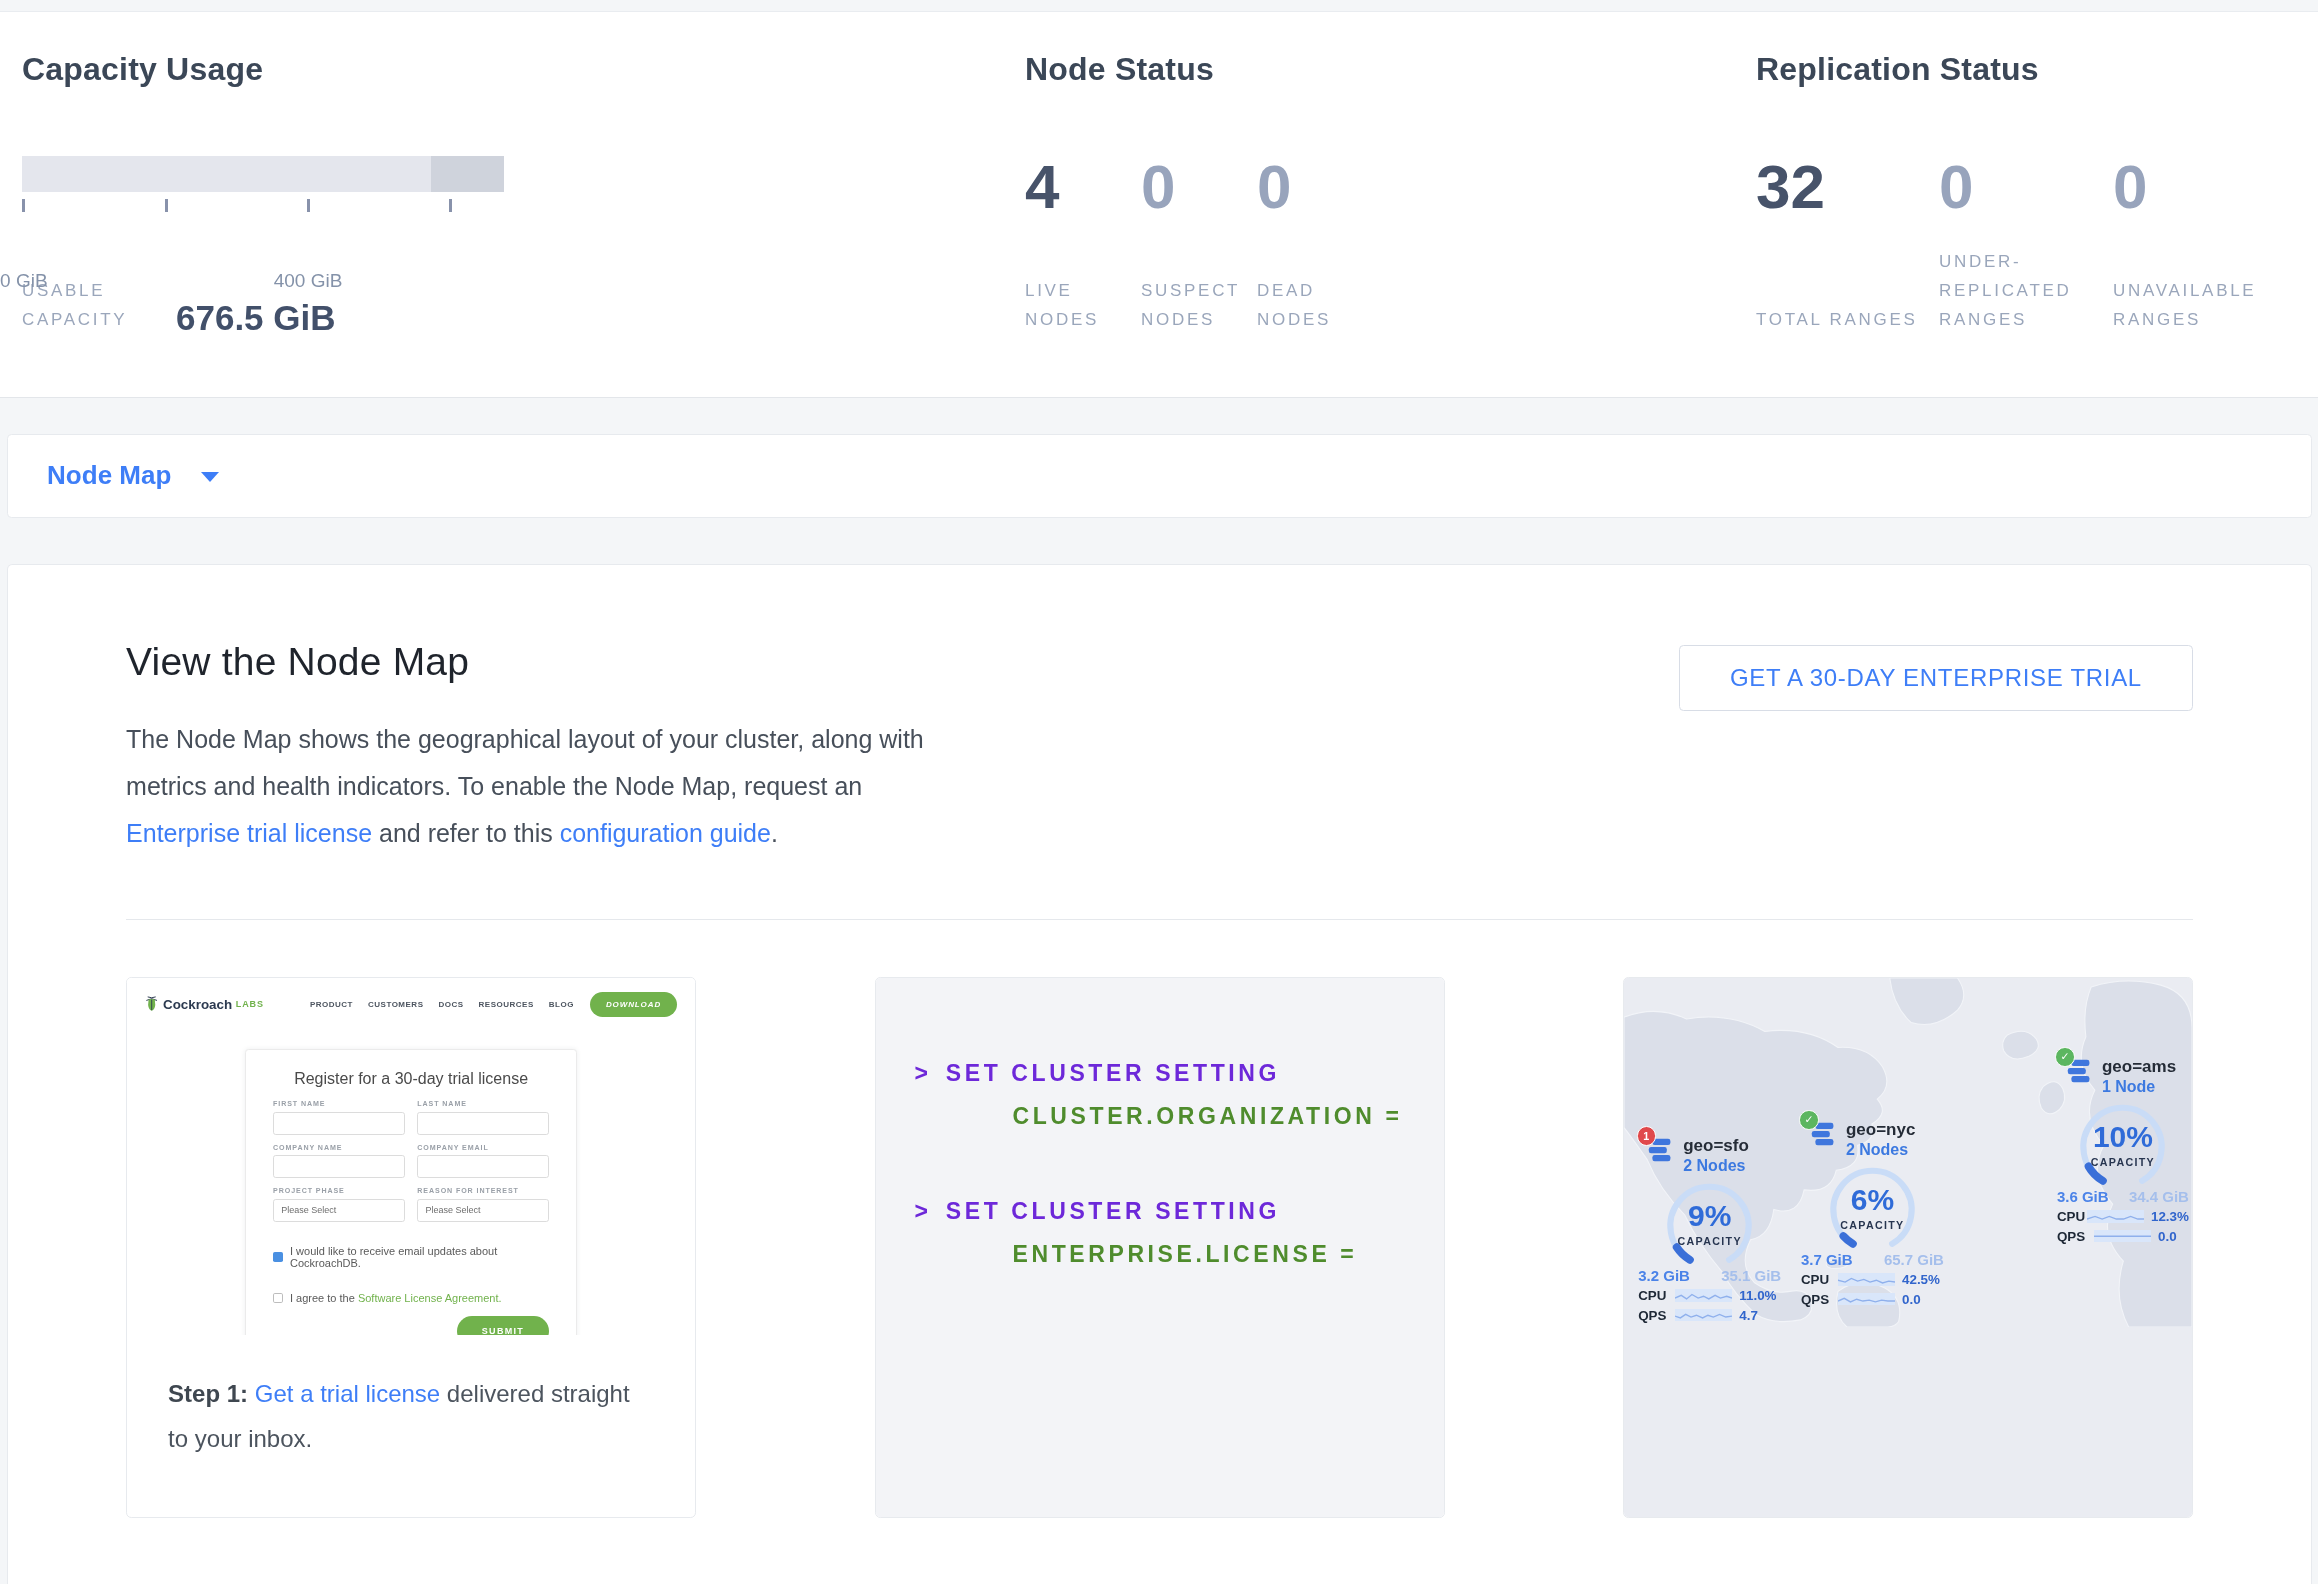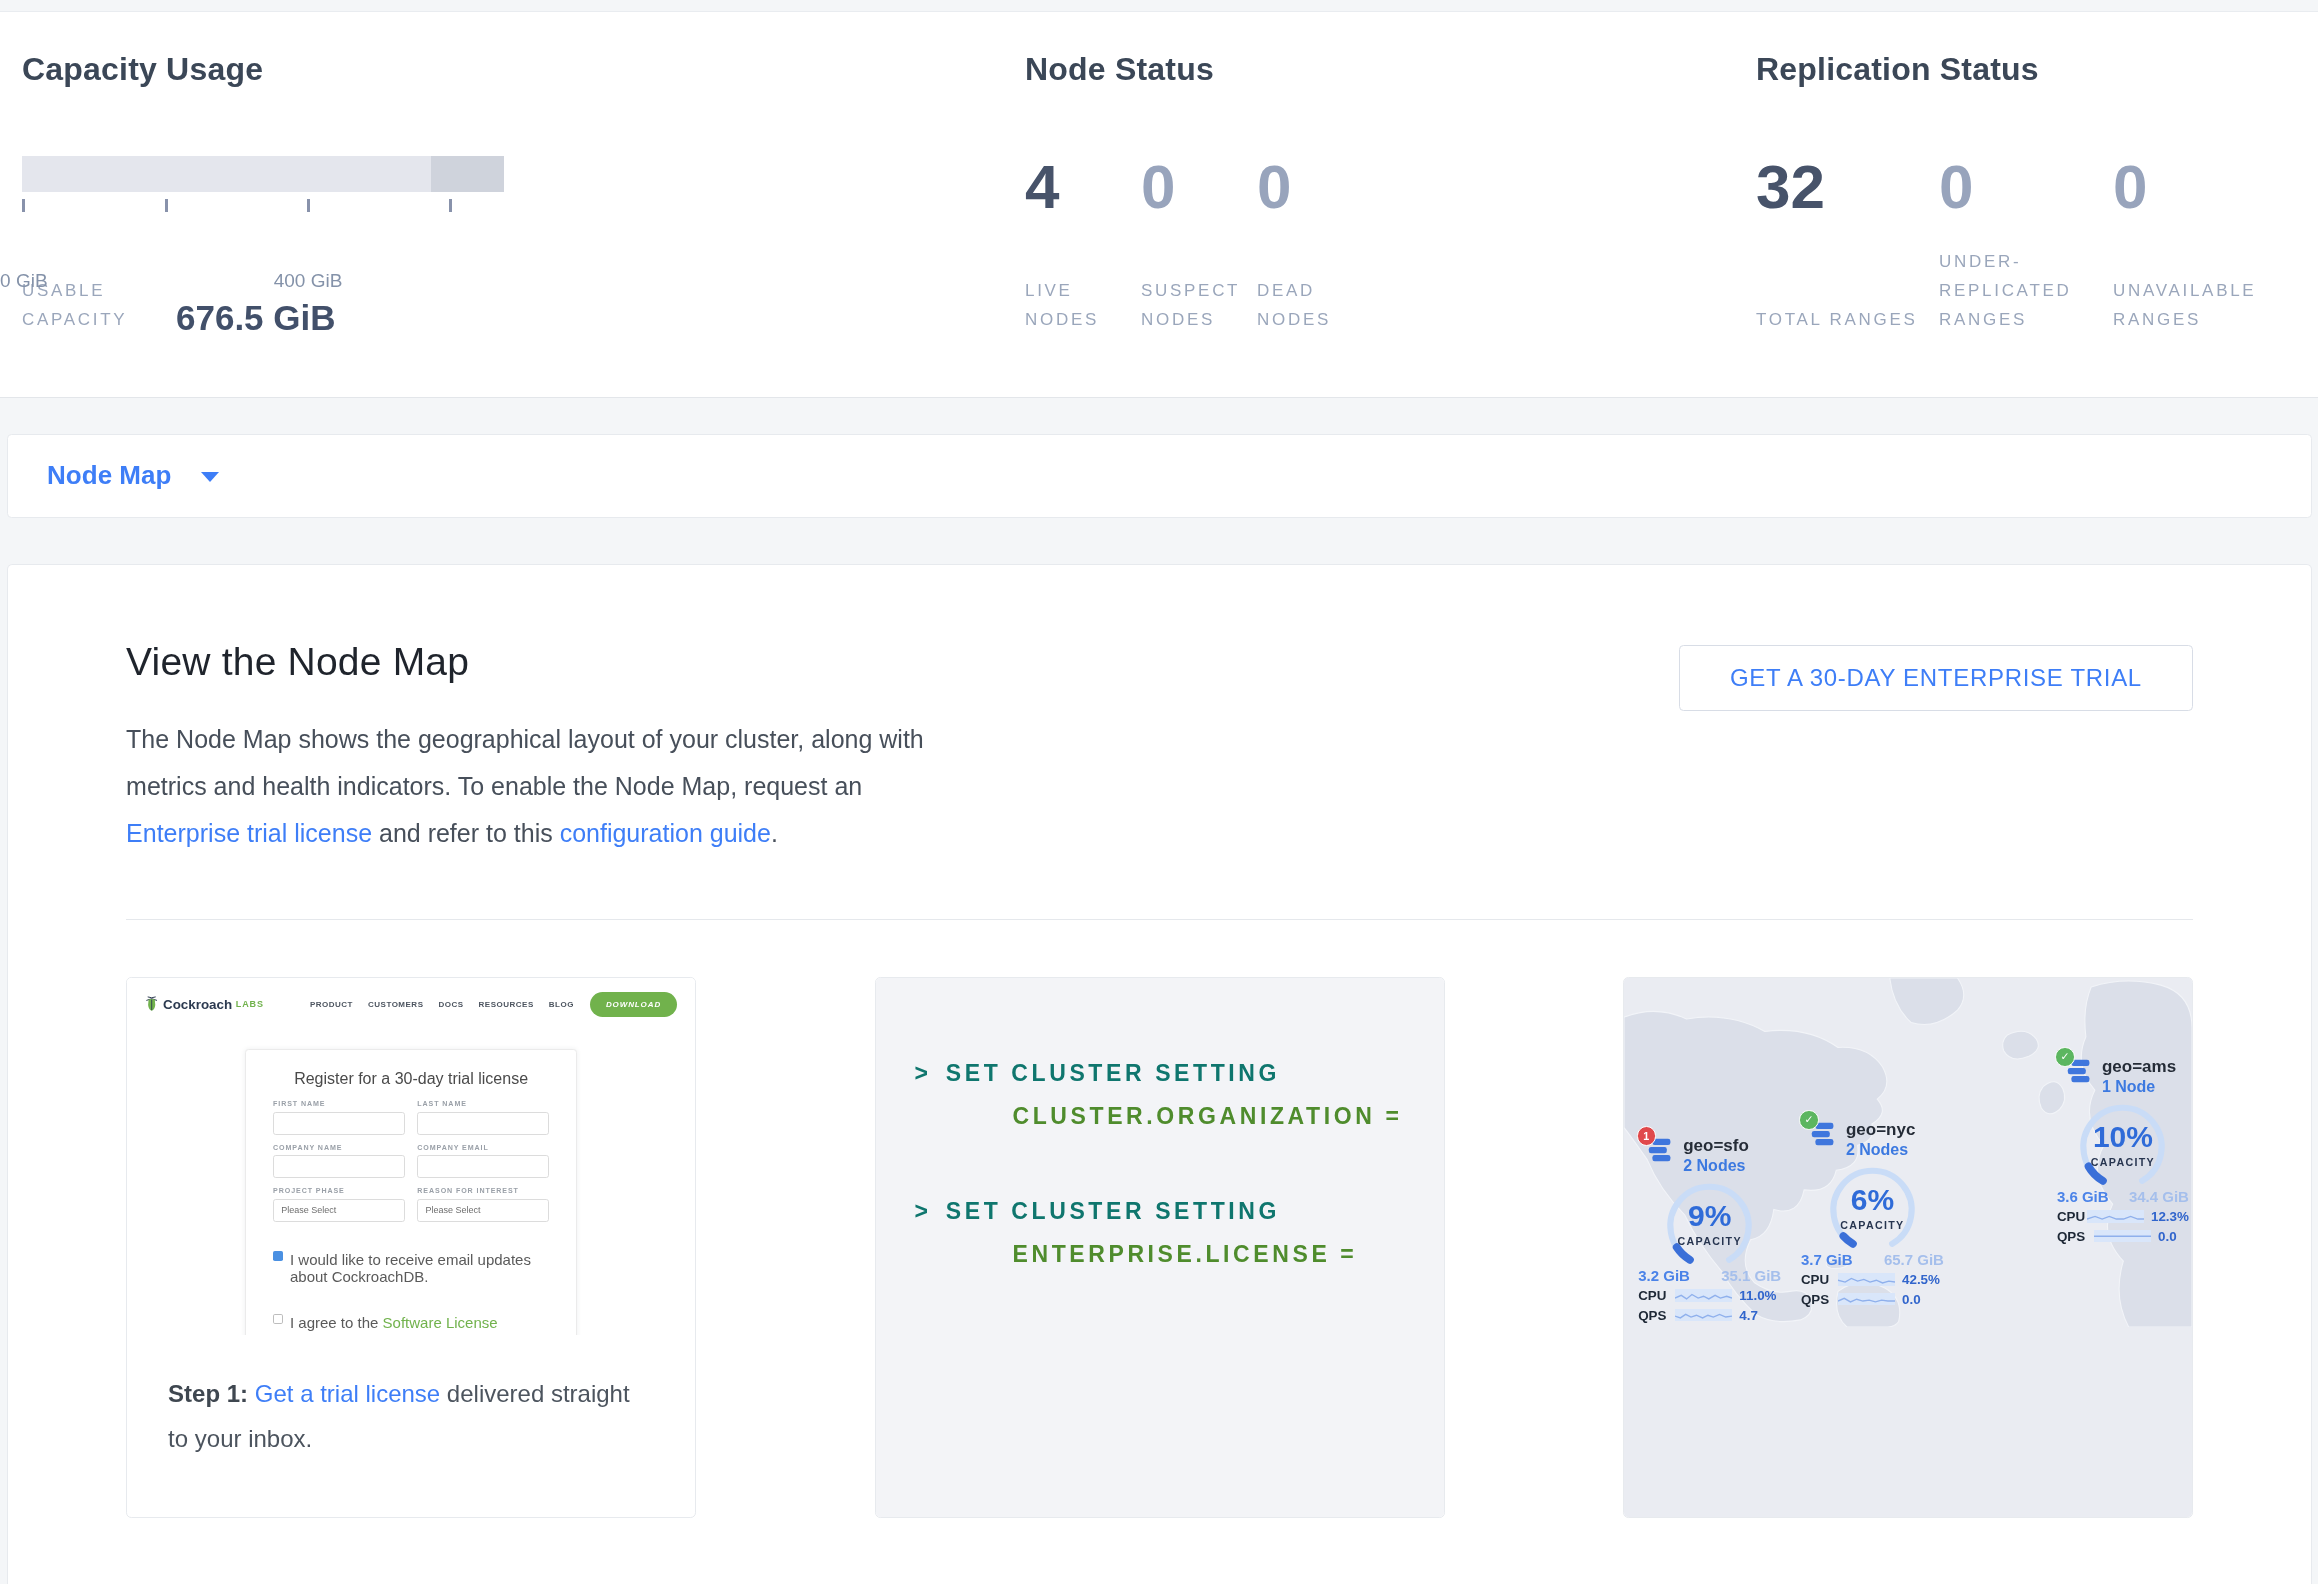--- a/index.html
+++ b/index.html
@@ -101,31 +101,31 @@
   .ms-logo-suffix { font-size: 9px; font-weight: bold; color: #71b24c; letter-spacing: 0.9px; margin-left: 3.6px; }
   .ms-nav { display: flex; align-items: center; }
   .ms-nav-item { font-size: 8px; font-weight: bold; color: #4d5560; letter-spacing: 0.5px; margin-left: 15px; }
   .ms-download { margin-left: 16px; background: #71b24c; color: #fff; font-size: 8px; font-weight: bold; letter-spacing: 0.9px; padding: 8px 16px; border-radius: 891px; font-style: italic; }
   .ms-form { width: 332px; margin: 32px auto 0; background: #fff; border: 0.9px solid #ebebeb; border-radius: 3.6px; box-shadow: 0 0.9px 5.3px rgba(40,50,60,.08); padding: 19.6px 27px 18px; }
   .ms-form-title { text-align: center; font-size: 16px; color: #4a4a4a; font-weight: 500; margin-bottom: 12.5px; }
   .ms-grid { display: grid; grid-template-columns: 1fr 1fr; column-gap: 12.5px; row-gap: 9px; }
   .ms-field-label { font-size: 7.1px; font-weight: bold; color: #9aa0a8; letter-spacing: 0.9px; margin-bottom: 3.6px; }
   .ms-input { height: 23px; border: 0.9px solid #dcdcdc; border-radius: 2.7px; background: #fff; }
   .ms-select { height: 23px; border: 0.9px solid #dcdcdc; border-radius: 2.7px; background: #fff; font-size: 9px; color: #6e6e6e; display: flex; align-items: center; padding-left: 7.1px; }
-  .ms-check-row { display: flex; align-items: flex-start; margin-top: 29px; font-size: 15px; color: #5a5a5a; }
+  .ms-check-row { display: flex; align-items: center; margin-top: 23px; font-size: 11px; color: #5a5a5a; }
   .ms-checkbox { width: 9.8px; height: 9.8px; border-radius: 1.8px; margin-right: 7.1px; flex: none; }
   .ms-checkbox.checked { background: #4a90e2; }
   .ms-checkbox.empty { background: #fff; border: 0.9px solid #bdbdbd; }
   .ms-green-link { color: #71b24c; }
   .ms-submit-row { display: flex; justify-content: flex-end; margin-top: 12.5px; }
   .ms-submit { background: #71b24c; color: #fff; font-size: 9px; font-weight: bold; letter-spacing: 1.3px; padding: 9.8px 25px; border-radius: 891px; }
 
   
   .code-media { background: #f3f4f7; height: 100%; padding: 82px 0 0 39px; }
-  .code-line { font-size: 23px; font-weight: bold; letter-spacing: 3.6px; color: #0f766e; white-space: nowrap; }
+  .code-line { font-size: 23px; font-weight: bold; letter-spacing: 3.6px; color: #6d28d9; white-space: nowrap; }
   .code-line .prompt { margin-right: 14.3px; }
   .code-sub { font-size: 23px; font-weight: bold; letter-spacing: 3.6px; color: #4f8c2d; margin: 16px 0 0 98px; white-space: nowrap; }
   .code-block + .code-block { margin-top: 68px; }
 
   
   .map-media { background: #eaecf2; height: 100%; }
   .map-media > svg.world { position: absolute; left: 0; top: 0; width: 100%; height: 349px; }
   .map-widget { position: absolute; width: 143px; }
   .mw-head { display: flex; align-items: flex-start; position: relative; margin-left: 9px; }
   .mw-badge { position: absolute; left: -10.7px; top: -10.7px; width: 19.6px; height: 19.6px; border-radius: 50%; color: #fff; font-size: 10.7px; font-weight: bold; display: flex; align-items: center; justify-content: center; z-index: 2; border: 1.8px solid #fff; }

